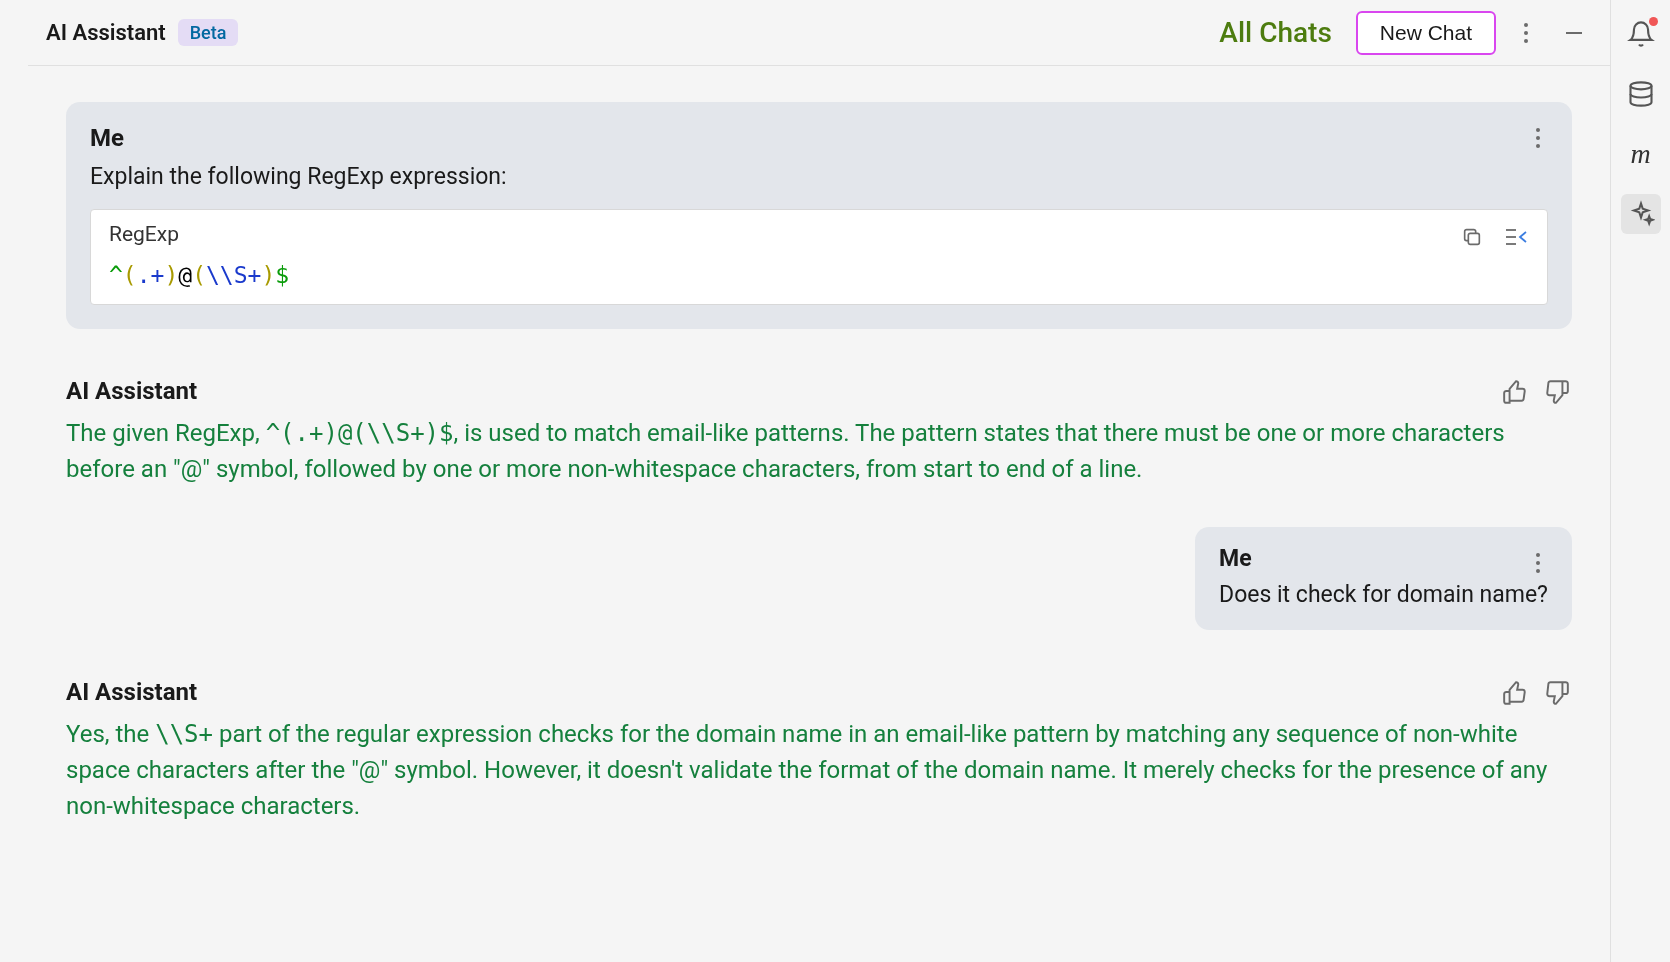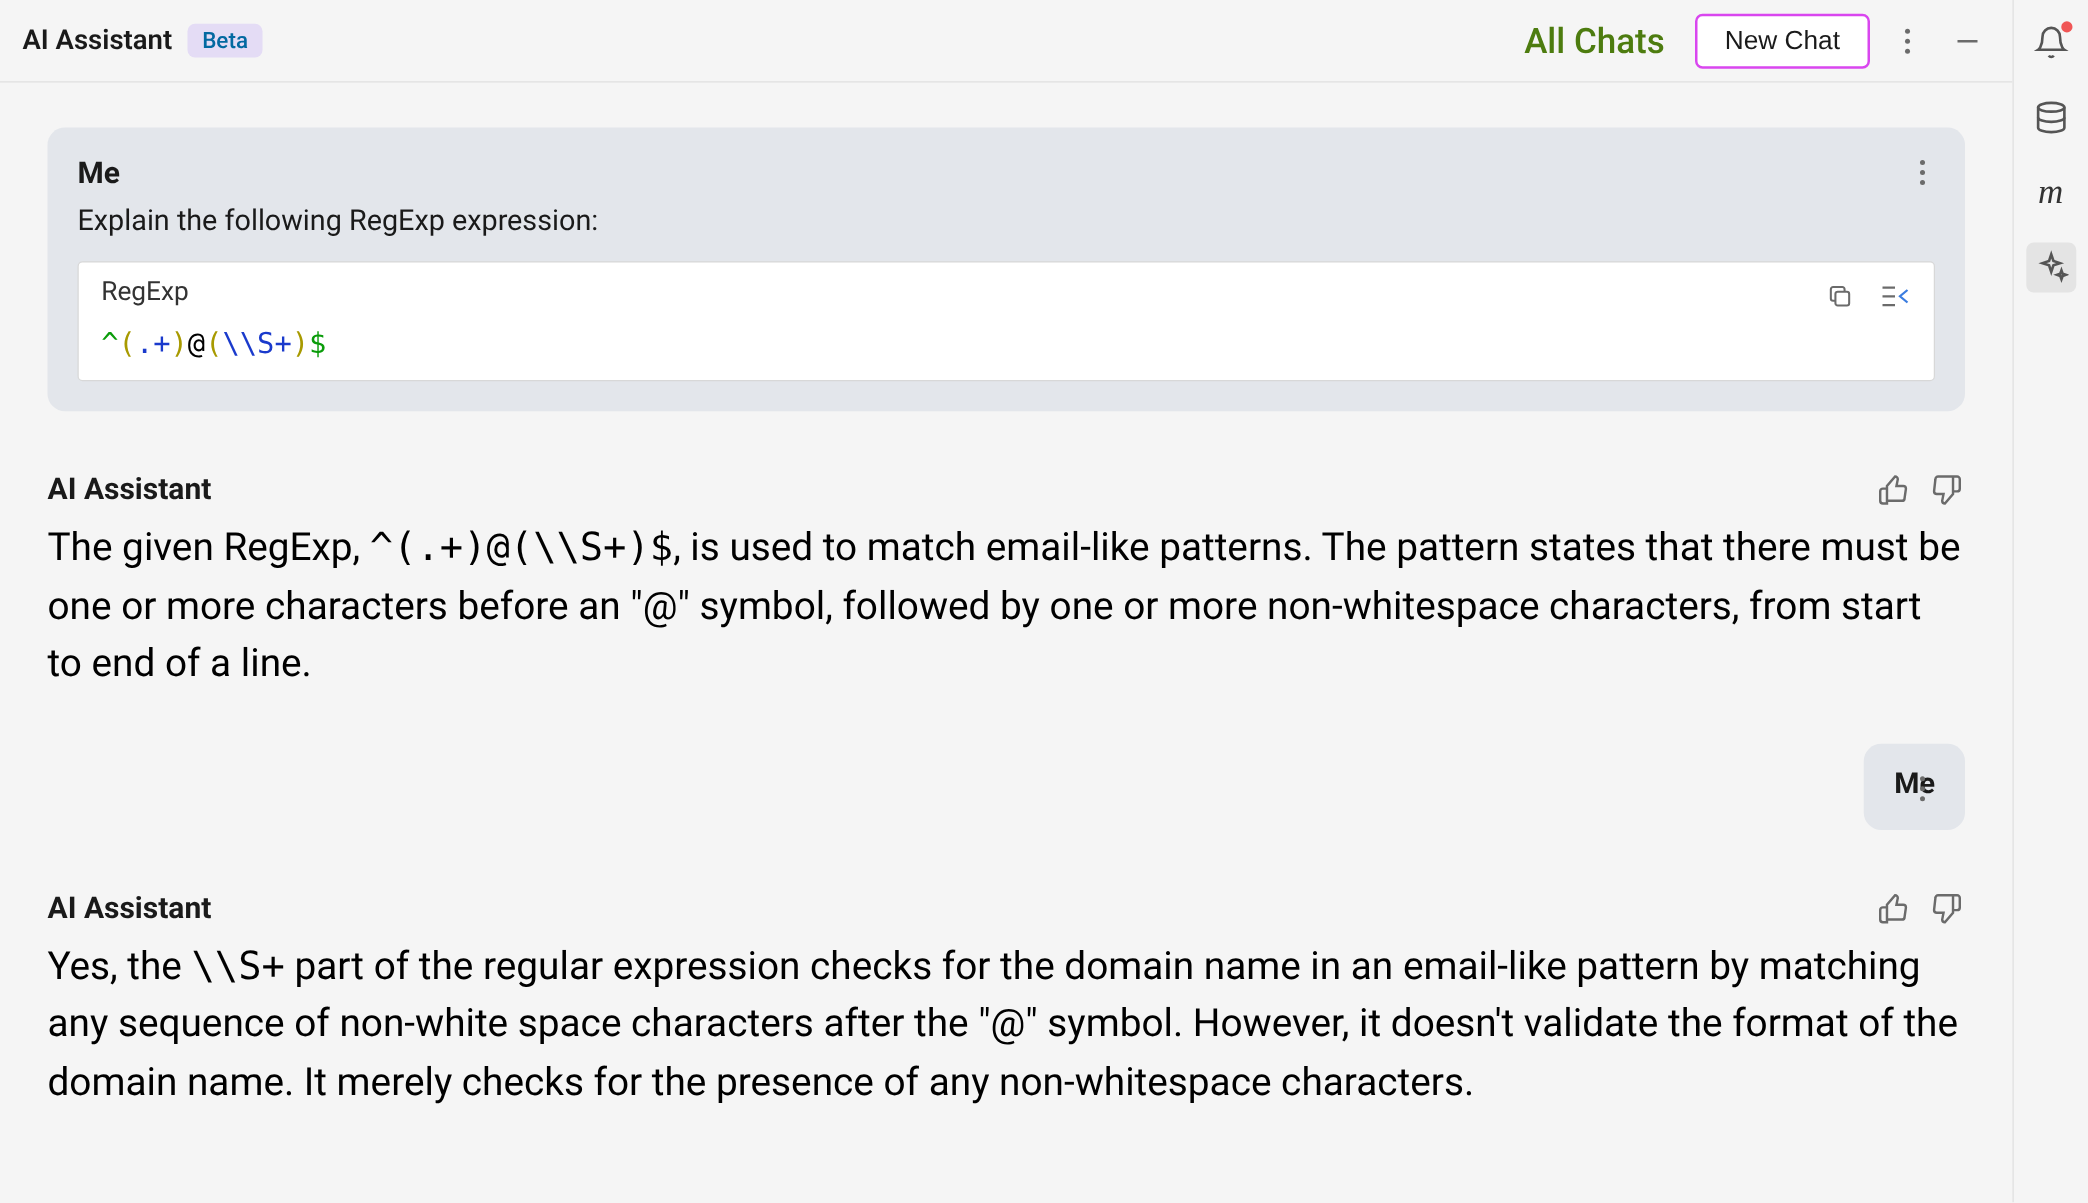--- a/index.html
+++ b/index.html
@@ -9,20 +9,21 @@
       display: flex;
       height: 962px;
       width: 1670px;
       overflow: hidden;
     }
     .main-panel {
       flex: 1;
       display: flex;
       flex-direction: column;
       background: #f5f5f5;
+      padding-left: 28px;
     }
     .header {
       display: flex;
       align-items: center;
       padding: 10px 18px;
       border-bottom: 1px solid #e0e0e0;
       gap: 12px;
     }
     .header-title {
       font-size: 22px;
@@ -156,22 +157,22 @@
       margin-bottom: 40px;
       position: relative;
     }
     .ai-author {
       font-size: 24px;
       font-weight: 700;
       color: #1a1a1a;
       margin-bottom: 10px;
     }
     .ai-text {
-      font-size: 31px;
-      color: #000000;
+      font-size: 24px;
+      color: #15803d;
       line-height: 1.5;
     }
     .ai-text .mono {
       font-family: "SF Mono", Monaco, Consolas, monospace;
     }
     .ai-actions {
       position: absolute;
       top: 0;
       right: 0;
       display: flex;
@@ -302,20 +303,21 @@
 
     <div class="message-user-bubble-small">
       <span class="message-more-icon">
         <svg width="6" height="22" viewBox="0 0 6 22">
             <circle cx="3" cy="3" r="2" fill="currentColor"></circle>
             <circle cx="3" cy="11" r="2" fill="currentColor"></circle>
             <circle cx="3" cy="19" r="2" fill="currentColor"></circle>
           </svg>
       </span>
       <div class="message-author-small">Me</div>
+      <div class="message-text">Does it check for domain name?</div>
     </div>
 
     <div class="ai-response">
       <div class="ai-actions">
         <span class="thumb-icon">
           <svg width="26" height="26" viewBox="0 0 24 24" fill="none" stroke="currentColor" stroke-width="1.8">
               <path d="M7 22V11M2 13v7a2 2 0 0 0 2 2h3V11H4a2 2 0 0 0-2 2zm19-2a2 2 0 0 0-2-2h-5l1-5a2 2 0 0 0-2-2l-6 7v11h11a2 2 0 0 0 2-2z"></path>
             </svg>
         </span>
         <span class="thumb-icon">

